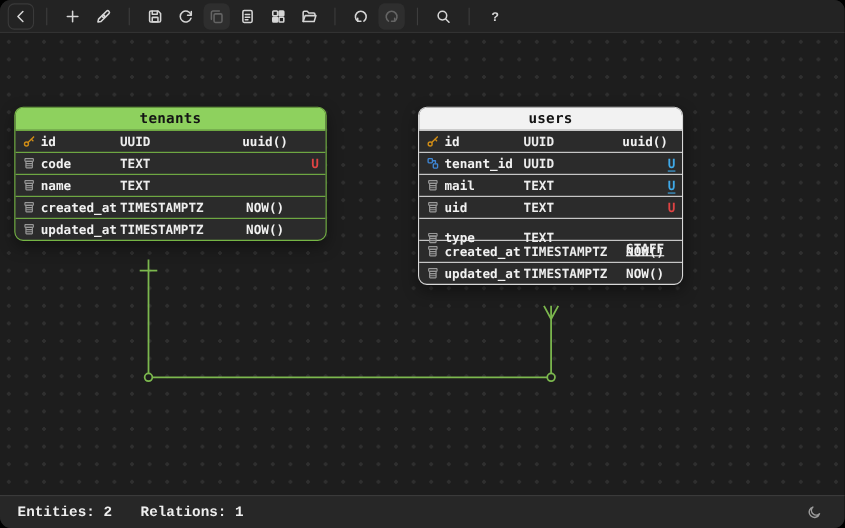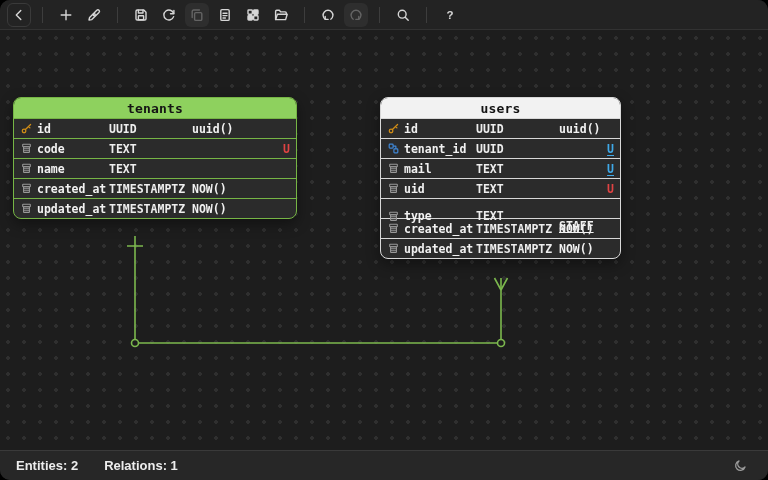--- a/index.html
+++ b/index.html
@@ -47,36 +47,36 @@
   }
   .etable-row{
     height:20px;display:grid;grid-template-columns:17px 72px 83px 1fr;
     align-items:center;padding:0 6px;border-top:1px solid var(--border);
     font-size:11.5px;font-weight:bold;color:#f1f1f1;box-sizing:border-box;
   }
   .etable-row .f-icon{display:flex;align-items:center;}
   .etable-row .f-icon svg{width:13px;height:13px;display:block;}
   .etable-row .f-name{overflow:hidden;white-space:nowrap;}
   .etable-row .f-type{overflow:hidden;white-space:nowrap;color:#ededed;}
-  .etable-row .f-extra{display:flex;justify-content:flex-start;align-items:center;}
+  .etable-row .f-extra{display:flex;justify-content:center;align-items:center;}
   .f-default{color:#f1f1f1;}
   .f-default.u-line{text-decoration:underline;text-underline-offset:2px;margin-top:20px;}
   .f-constraint{margin-left:auto;}
   .c-red{color:#e04343;}
   .c-blue{color:#3fa9e8;text-decoration:underline;text-underline-offset:2px;}
   .etable-footer{
     height:19px;border-top:1px solid var(--border);display:flex;align-items:center;
     padding:0 6px;font-size:10.5px;color:#b5db8f;font-weight:normal;
   }
   
   .statusbar{
     position:absolute;left:0;right:0;bottom:0;height:30px;
     background:#272727;border-top:1px solid #3a3a3a;
     display:flex;align-items:center;padding:0 16px;gap:26px;box-sizing:border-box;
-    font-size:13px;font-weight:600;color:#ededed;
+    font-size:13px;font-weight:600;color:#ededed;font-family:Liberation Mono, monospace;
   }
   .theme-btn{
     margin-left:auto;width:24px;height:24px;border:none;background:transparent;
     color:#9b9b9b;display:flex;align-items:center;justify-content:center;cursor:pointer;padding:0;
   }
   .theme-btn svg{width:15px;height:15px;display:block;}
 </style>
 </head>
 <body>
 

